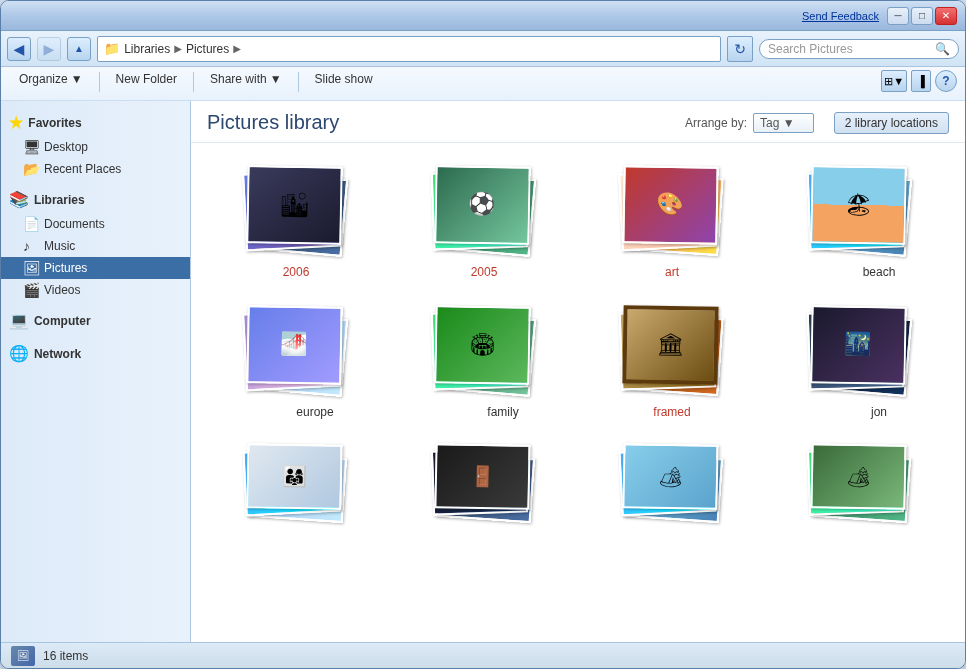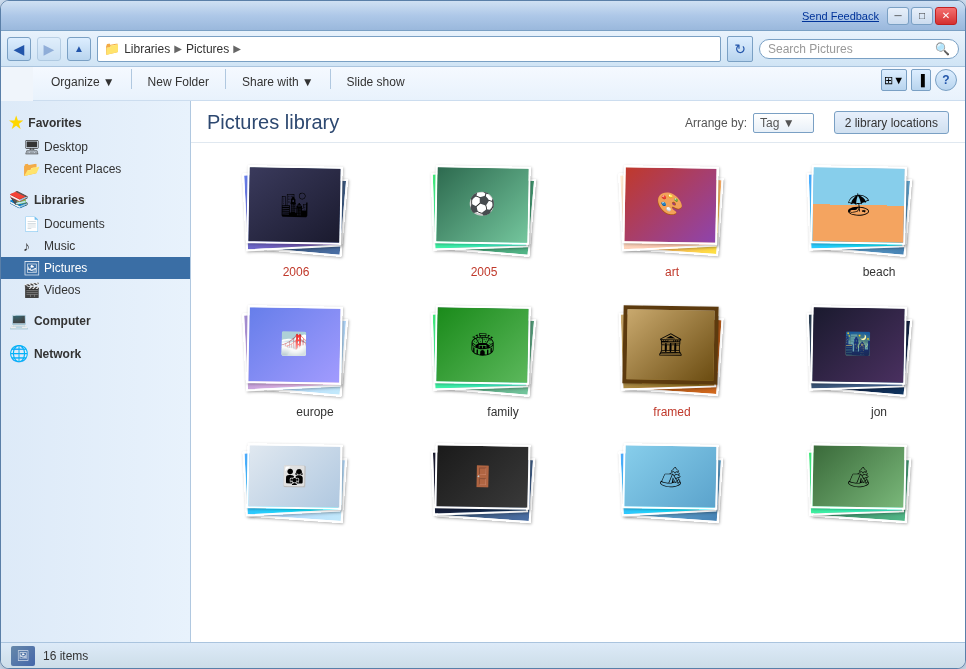--- a/index.html
+++ b/index.html
@@ -99,25 +99,24 @@
       background: white;
       display: flex; align-items: center;
       padding: 0 8px;
       gap: 4px;
       font-size: 12px; color: #999;
     }
     .toolbar {
       background: linear-gradient(to bottom, #f5f9ff, #e8f2fc);
       height: 34px;
       display: flex;
-      align-items: flex-start;
-      padding: 2px 8px;
+      align-items: flex-end;
+      padding: 8px 8px;
       gap: 2px;
       border-bottom: 1px solid #ccddef;
-      margin-left: 32px;
     }
     .toolbar-btn {
       height: 26px;
       padding: 0 10px;
       border: none;
       background: transparent;
       cursor: pointer;
       font-size: 12px;
       color: #333;
       border-radius: 3px;
@@ -174,20 +173,21 @@
     .sidebar-icon { font-size: 14px; width: 16px; }
     .sidebar-section-icon { font-size: 16px; margin-right: 5px; }
     .content-area {
       flex: 1;
       background: white;
       overflow-y: auto;
       padding: 0;
     }
     .content-header {
       display: flex;
+      align-items: center;
       padding: 10px 16px 8px 16px;
       border-bottom: 1px solid #e0e8f0;
     }
     .library-title {
       font-size: 20px;
       font-weight: 300;
       color: #2d4870;
     }
     .arrange-by {
       margin-left: auto;

